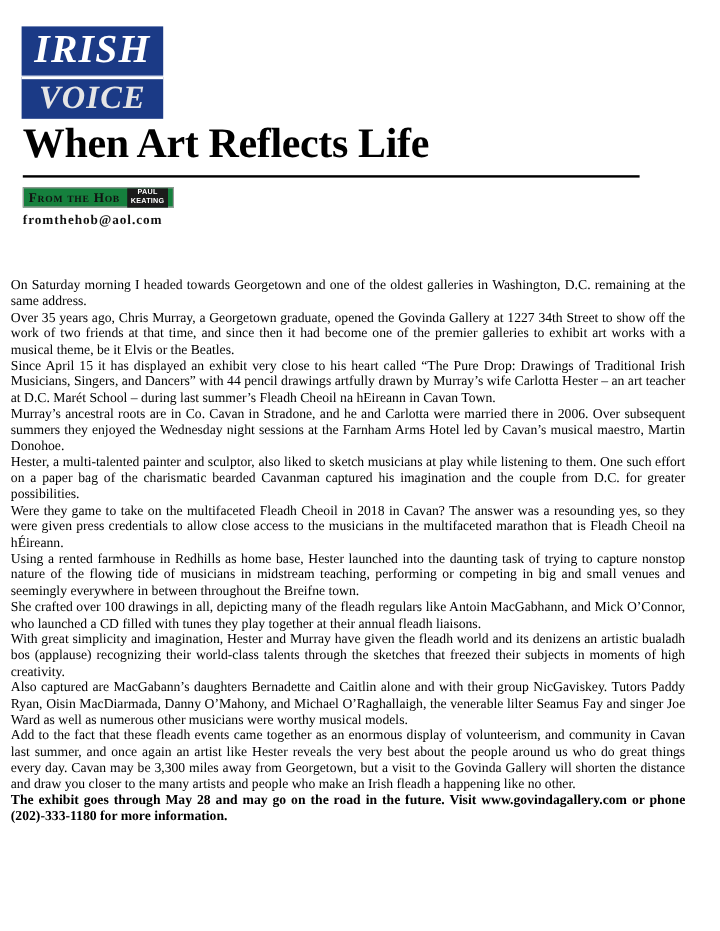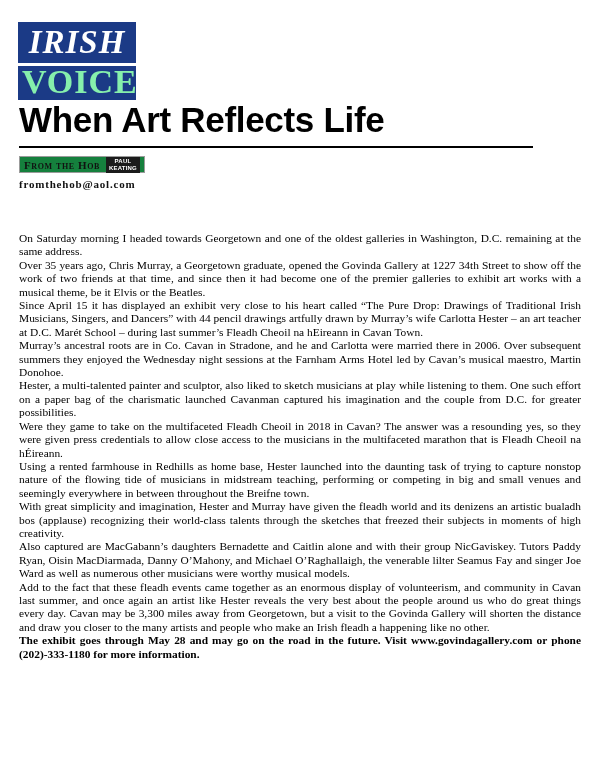--- a/index.html
+++ b/index.html
@@ -47,35 +47,36 @@
   .logo-voice-wrap {
     width: 118px;
     box-sizing: border-box;
     border-top: 2px solid #ffffff;
     background: #1b3a86;
     margin-top: 1px;
     padding: 1px 4px 3px 4px;
     text-align: center;
   }
   .logo-voice {
-    color: #86efac;
+    color: #e5e5e5;
     font-family: "Liberation Serif", serif;
     font-weight: bold;
-    font-size: 34px;
+    font-style: italic;
+    font-size: 27px;
     line-height: 29px;
     letter-spacing: 1px;
   }
 
   
   .headline {
     position: absolute;
     left: 19px;
     top: 100px;
     width: 560px;
-    font-family: Liberation Sans, sans-serif;
+    font-family: Liberation Serif, serif;
     font-weight: bold;
     font-size: 35px;
     line-height: 40px;
     color: #000000;
     letter-spacing: -0.3px;
   }
   .headline-rule {
     position: absolute;
     left: 19px;
     top: 146px;
@@ -125,21 +126,21 @@
     font-family: Liberation Serif, serif;
     font-weight: bold;
     font-size: 11px;
     letter-spacing: 0.8px;
     color: #111111;
   }
 
   
   .body-copy {
     position: absolute;
-    left: 19px;
+    left: 9px;
     top: 232px;
     width: 562px;
     font-family: "Liberation Serif", serif;
     font-size: 11.4px;
     line-height: 13.4px;
     text-align: justify;
     color: #000000;
   }
   .body-copy p {
     margin: 0 0 0 0;
@@ -170,22 +171,23 @@
     </span>
   </div>
 
   <div class="email">fromthehob@aol.com</div>
 
   <div class="body-copy">
     <p>On Saturday morning I headed towards Georgetown and one of the oldest galleries in Washington, D.C. remaining at the same address.</p>
     <p>Over 35 years ago, Chris Murray, a Georgetown graduate, opened the Govinda Gallery at 1227 34th Street to show off the work of two friends at that time, and since then it had become one of the premier galleries to exhibit art works with a musical theme, be it Elvis or the Beatles.</p>
     <p>Since April 15 it has displayed an exhibit very close to his heart called “The Pure Drop: Drawings of Traditional Irish Musicians, Singers, and Dancers” with 44 pencil drawings artfully drawn by Murray’s wife Carlotta Hester – an art teacher at D.C. Marét School – during last summer’s Fleadh Cheoil na hEireann in Cavan Town.</p>
     <p>Murray’s ancestral roots are in Co. Cavan in Stradone, and he and Carlotta were married there in 2006. Over subsequent summers they enjoyed the Wednesday night sessions at the Farnham Arms Hotel led by Cavan’s musical maestro, Martin Donohoe.</p>
-    <p>Hester, a multi-talented painter and sculptor, also liked to sketch musicians at play while listening to them. One such effort on a paper bag of the charismatic launched Cavanman captured his imagination and the couple from D.C. for greater possibilities.</p>
+    <p>Hester, a multi-talented painter and sculptor, also liked to sketch musicians at play while listening to them. One such effort on a paper bag of the charismatic bearded Cavanman captured his imagination and the couple from D.C. for greater possibilities.</p>
     <p>Were they game to take on the multifaceted Fleadh Cheoil in 2018 in Cavan? The answer was a resounding yes, so they were given press credentials to allow close access to the musicians in the multifaceted marathon that is Fleadh Cheoil na hÉireann.</p>
     <p>Using a rented farmhouse in Redhills as home base, Hester launched into the daunting task of trying to capture nonstop nature of the flowing tide of musicians in midstream teaching, performing or competing in big and small venues and seemingly everywhere in between throughout the Breifne town.</p>
+    <p>She crafted over 100 drawings in all, depicting many of the fleadh regulars like Antoin MacGabhann, and Mick O’Connor, who launched a CD filled with tunes they play together at their annual fleadh liaisons.</p>
     <p>With great simplicity and imagination, Hester and Murray have given the fleadh world and its denizens an artistic bualadh bos (applause) recognizing their world-class talents through the sketches that freezed their subjects in moments of high creativity.</p>
     <p>Also captured are MacGabann’s daughters Bernadette and Caitlin alone and with their group NicGaviskey. Tutors Paddy Ryan, Oisin MacDiarmada, Danny O’Mahony, and Michael O’Raghallaigh, the venerable lilter Seamus Fay and singer Joe Ward as well as numerous other musicians were worthy musical models.</p>
     <p>Add to the fact that these fleadh events came together as an enormous display of volunteerism, and community in Cavan last summer, and once again an artist like Hester reveals the very best about the people around us who do great things every day. Cavan may be 3,300 miles away from Georgetown, but a visit to the Govinda Gallery will shorten the distance and draw you closer to the many artists and people who make an Irish fleadh a happening like no other.</p>
     <p>The exhibit goes through May 28 and may go on the road in the future. Visit www.govindagallery.com or phone (202)-333-1180 for more information.</p>
   </div>
 
 </div>
 
 </body></html>

